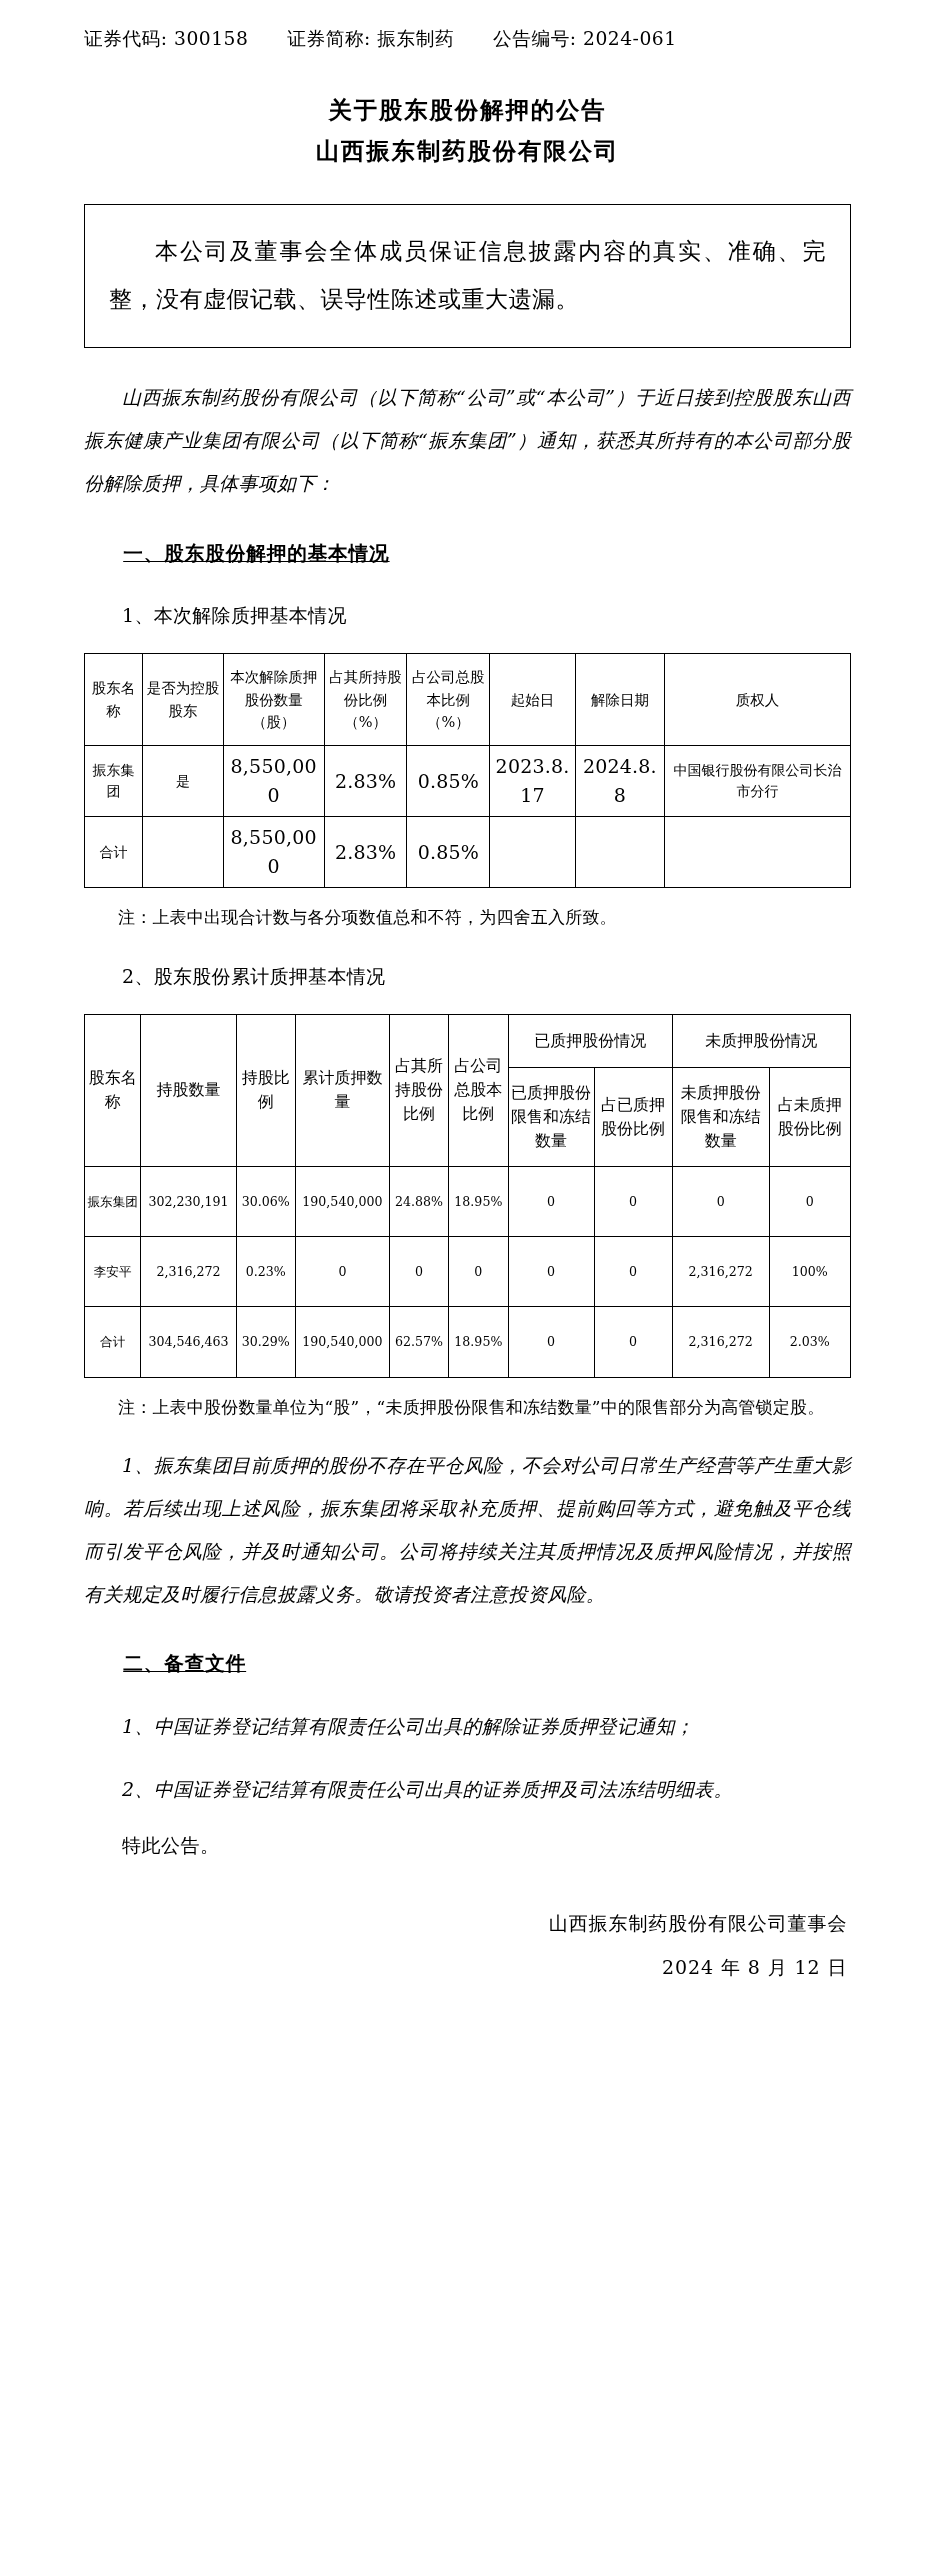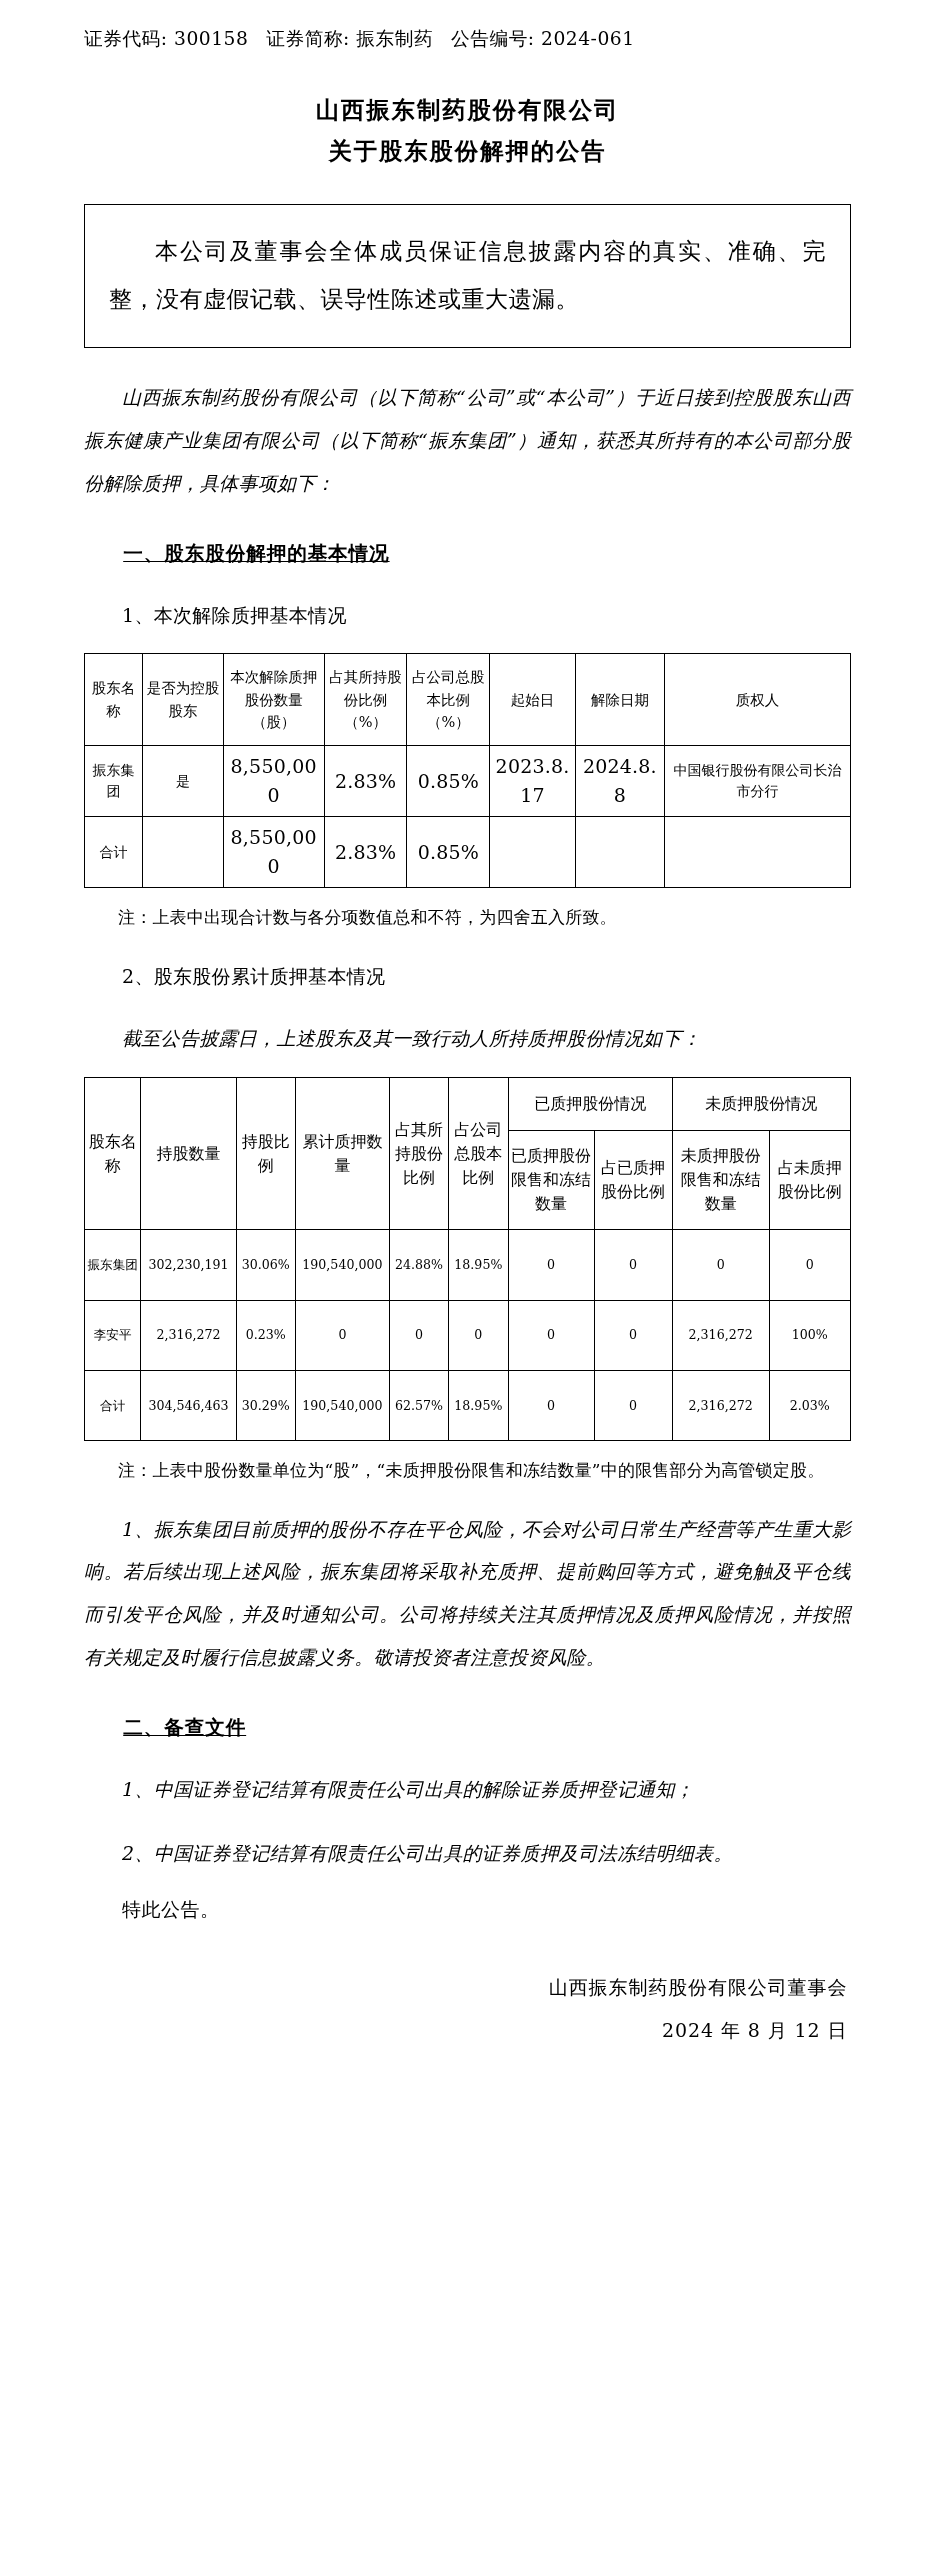--- a/index.html
+++ b/index.html
@@ -23,21 +23,21 @@
   }
   .inner {
     width: 767px;
     margin: 0 auto;
   }
 
   
   .code-line {
     display: flex;
     justify-content: flex-start;
-    gap: 18px;
+    gap: 39px;
     font-size: 18.7px;
     letter-spacing: 0.5px;
     padding-top: 26px;
     padding-bottom: 5.6px;
     white-space: nowrap;
   }
   .code-line span { display: inline-block; }
 
   
   .doc-title {
@@ -157,22 +157,22 @@
 <div class="page">
   <div class="inner">
 
     <div class="code-line">
       <span>证券代码: 300158</span>
       <span>证券简称: 振东制药</span>
       <span>公告编号: 2024-061</span>
     </div>
 
     <div class="doc-title">
+      <div>关于股东股份解押的公告</div>
       <div>山西振东制药股份有限公司</div>
-      <div>关于股东股份解押的公告</div>
     </div>
 
     <div class="disclaimer">本公司及董事会全体成员保证信息披露内容的真实、准确、完整，没有虚假记载、误导性陈述或重大遗漏。</div>
 
     <p class="body first">山西振东制药股份有限公司（以下简称“公司”或“本公司”）于近日接到控股股东山西振东健康产业集团有限公司（以下简称“振东集团”）通知，获悉其所持有的本公司部分股份解除质押，具体事项如下：</p>
 
     <h2 class="section">一、股东股份解押的基本情况</h2>
 
     <h3 class="subsection">1、本次解除质押基本情况</h3>
 
@@ -222,21 +222,20 @@
             <td class="nm"></td>
           </tr>
         </tbody>
       </table>
     </div>
 
     <p class="note">注：上表中出现合计数与各分项数值总和不符，为四舍五入所致。</p>
 
     <h3 class="subsection">2、股东股份累计质押基本情况</h3>
 
-    <p class="body">截至公告披露日，上述股东及其一致行动人所持质押股份情况如下：</p>
 
     <div class="tbl-wrap">
       <table class="dt t2">
         <colgroup>
           <col style="width:7.2%">
           <col style="width:12.2%">
           <col style="width:7.6%">
           <col style="width:12.0%">
           <col style="width:7.6%">
           <col style="width:7.6%">

